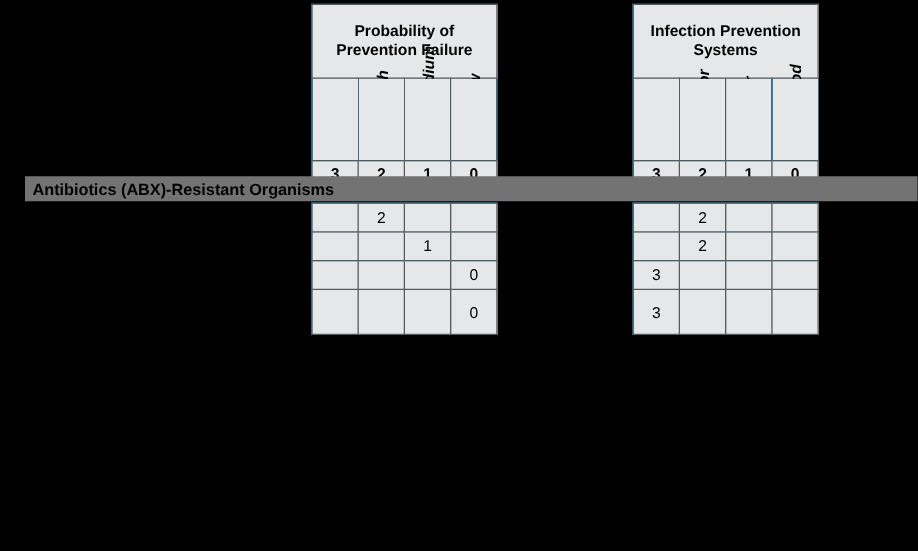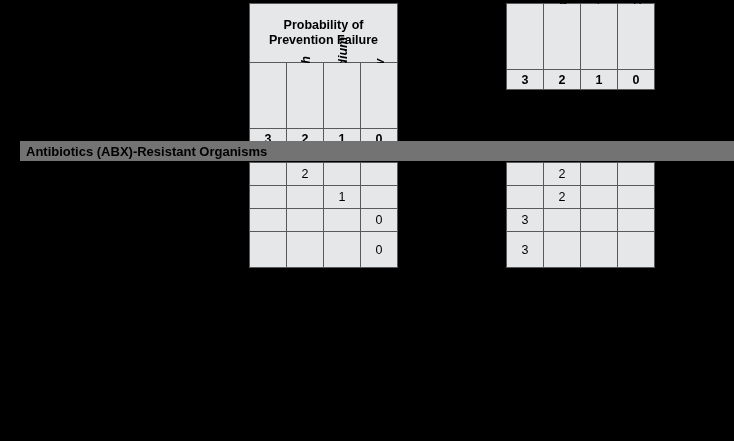--- a/index.html
+++ b/index.html
@@ -152,20 +152,26 @@
 
 <table class="matrix" style="left:506px; top:3px; width:148px;">
   <colgroup>
       <col style="width:37px">
       <col style="width:37px">
       <col style="width:37px">
       <col style="width:37px">
     </colgroup>
   <tbody>
     <tr>
+      <td class="group-title" colspan="4">
+        <span>Infection Prevention</span><br>
+        <span>Systems</span>
+      </td>
+    </tr>
+    <tr>
       <td class="rot-head">
         <div class="rot-inner">
             <span>Poor</span>
           </div>
       </td>
       <td class="rot-head">
         <div class="rot-inner">
             <span>Fair</span>
           </div>
       </td>

